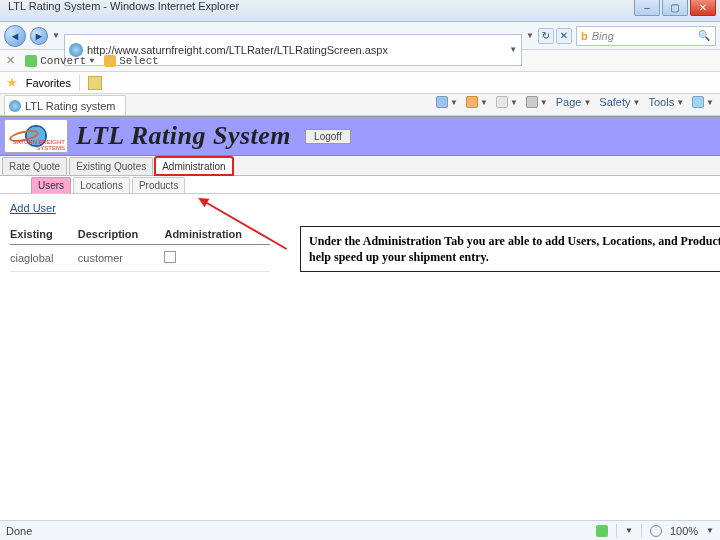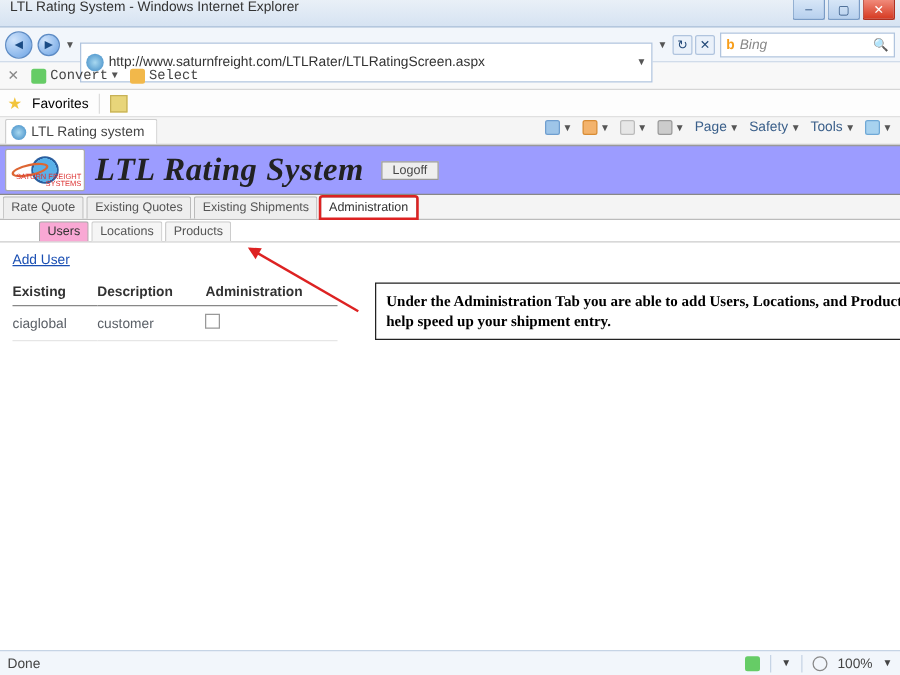--- a/index.html
+++ b/index.html
@@ -194,21 +194,20 @@
       <div class="ring"></div>
       <div class="txt">SATURN FREIGHT SYSTEMS</div>
     </div>
     <div class="banner-title">LTL Rating System</div>
     <button class="logoff">Logoff</button>
   </div>
 
   <div class="mainnav">
     <div class="mtab">Rate Quote</div>
     <div class="mtab">Existing Quotes</div>
-    <div class="mtab">Existing Shipments</div>
     <div class="mtab active highlighted">Administration</div>
   </div>
 
   <div class="subnav">
     <div class="stab active">Users</div>
     <div class="stab">Locations</div>
     <div class="stab">Products</div>
   </div>
 
   <div class="tablewrap">

